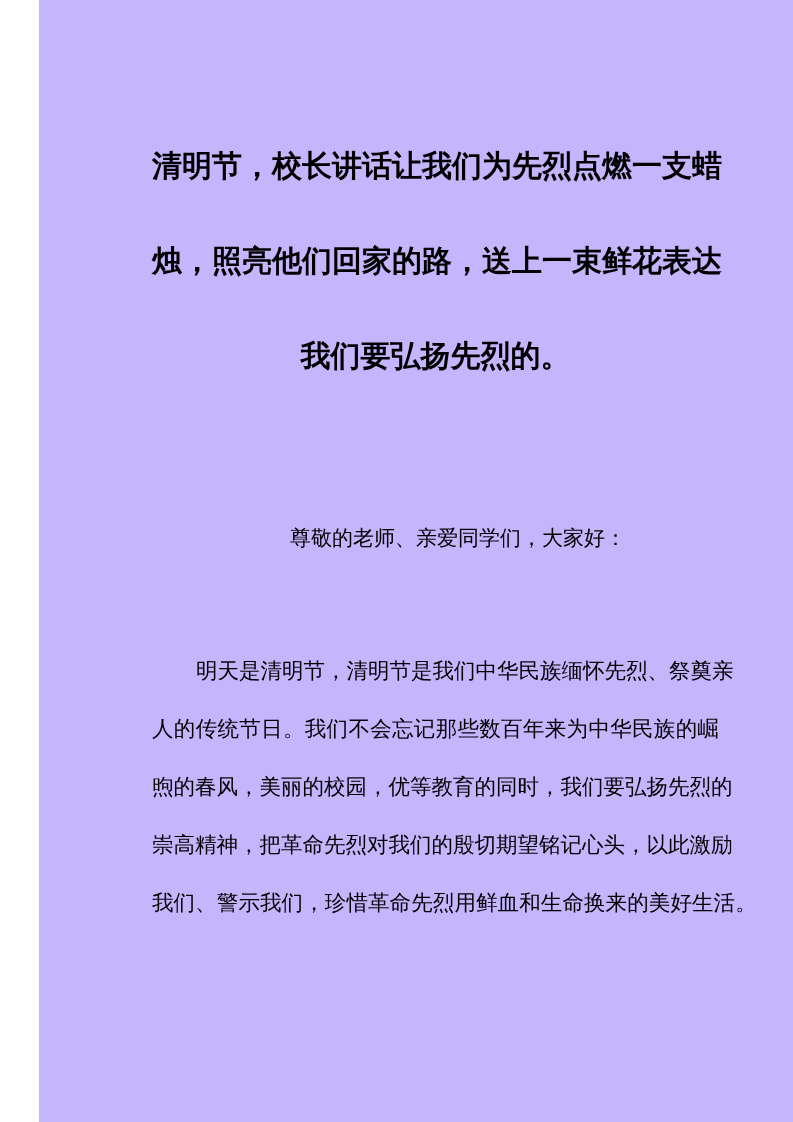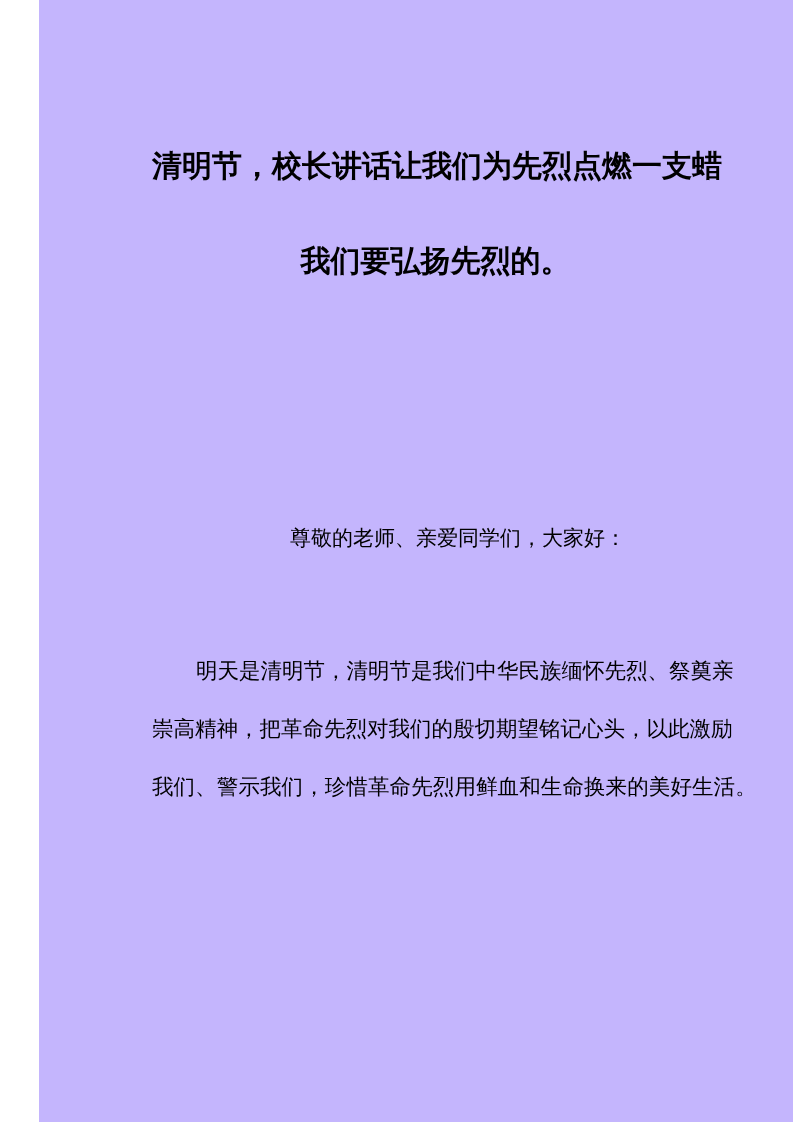--- a/index.html
+++ b/index.html
@@ -102,25 +102,28 @@
   }
 </style>
 </head>
 <body>
 
 <div class="page">
   <div class="content">
 
     <h1 class="doc-title">
       <span class="title-line">清明节，校长讲话让我们为先烈点燃一支蜡</span>
+      <span class="title-line">烛，照亮他们回家的路，送上一束鲜花表达</span>
       <span class="title-line center">我们要弘扬先烈的。</span>
     </h1>
 
     <p class="salutation">尊敬的老师、亲爱同学们，大家好：</p>
 
     <div class="body-para">
       <span class="body-line indent">明天是清明节，清明节是我们中华民族缅怀先烈、祭奠亲</span>
+      <span class="body-line">人的传统节日。我们不会忘记那些数百年来为中华民族的崛</span>
+      <span class="body-line">煦的春风，美丽的校园，优等教育的同时，我们要弘扬先烈的</span>
       <span class="body-line">崇高精神，把革命先烈对我们的殷切期望铭记心头，以此激励</span>
       <span class="body-line last">我们、警示我们，珍惜革命先烈用鲜血和生命换来的美好生活。</span>
     </div>
 
   </div>
 </div>
 
 </body></html>

